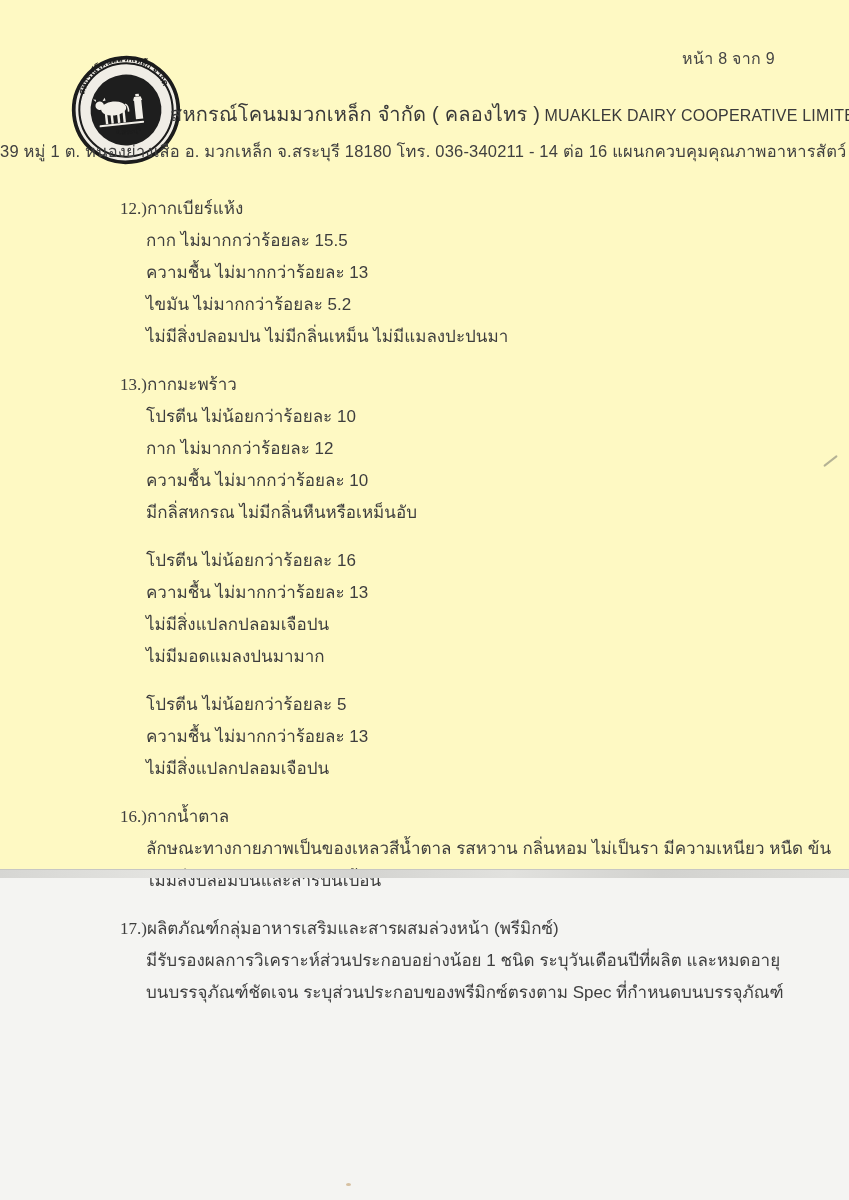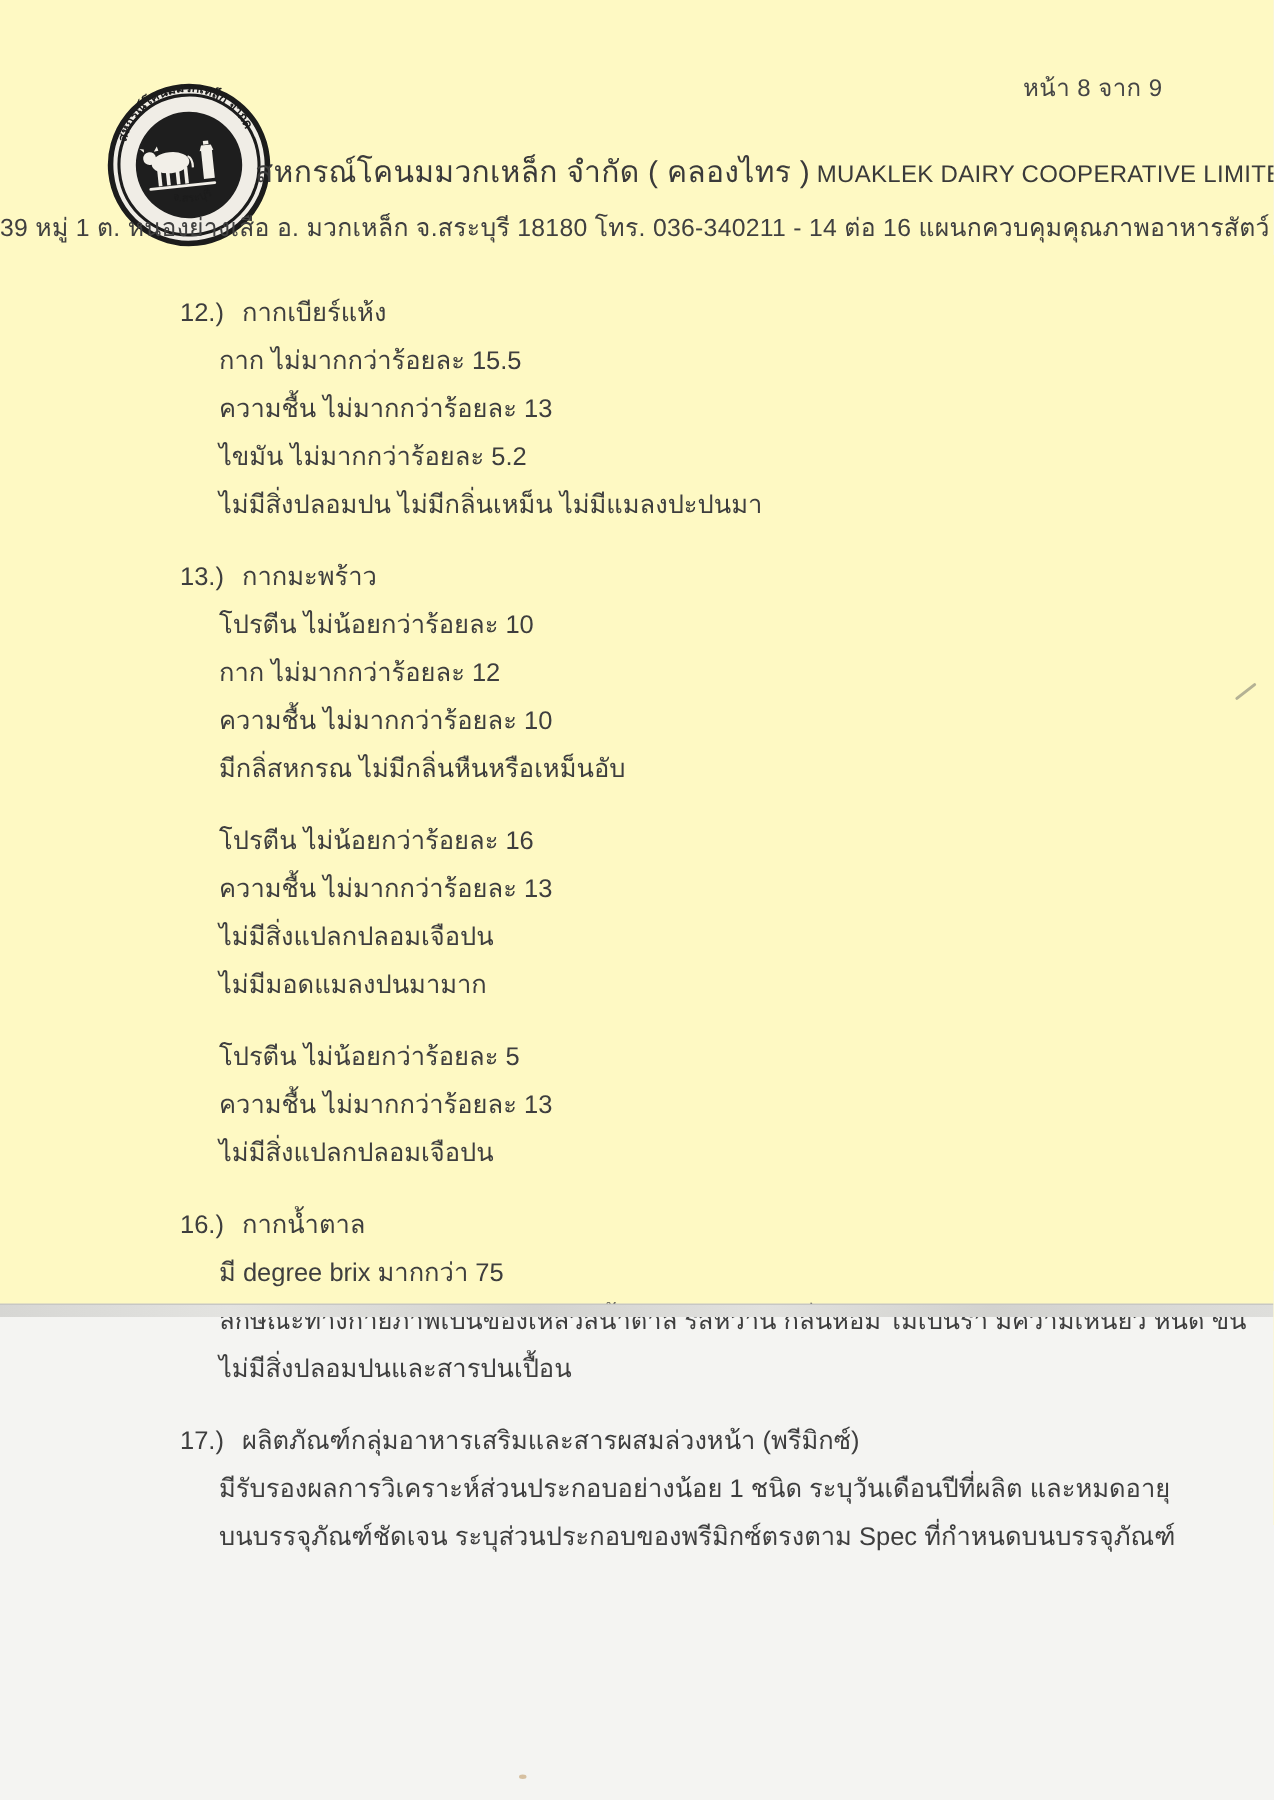--- a/index.html
+++ b/index.html
@@ -39,21 +39,21 @@
   }
   
   .doc-body{
     position:absolute;top:193px;left:0;width:849px;
     font-size:17px;color:#3e3e3e;
   }
   .section{margin:0 0 16px 0;}
   .sec-head{
     margin-left:120px;line-height:32px;white-space:nowrap;
   }
-  .sec-head .num{margin-right:12px;}
+  .sec-head .num{margin-right:0;font-family:Liberation Serif, serif;}
   .spec-line{
     margin-left:146px;line-height:32px;white-space:nowrap;
   }
   
   .scratch{
     position:absolute;left:822px;top:460px;width:17px;height:2px;
     background:rgba(90,90,90,.45);
     transform:rotate(-38deg);
     border-radius:2px;
   }
@@ -151,21 +151,20 @@
     <div class="section">
       <div class="spec-line">โปรตีน ไม่น้อยกว่าร้อยละ 5</div>
       <div class="spec-line">ความชื้น ไม่มากกว่าร้อยละ 13</div>
       <div class="spec-line">ไม่มีสิ่งแปลกปลอมเจือปน</div>
     </div>
 
     <div class="section">
       <div class="sec-head">
         <span class="num">16.)</span><span>กากน้ำตาล</span>
       </div>
-      <div class="spec-line">มี degree brix มากกว่า 75</div>
       <div class="spec-line">ลักษณะทางกายภาพเป็นของเหลวสีน้ำตาล รสหวาน กลิ่นหอม ไม่เป็นรา มีความเหนียว หนืด ข้น</div>
       <div class="spec-line">ไม่มีสิ่งปลอมปนและสารปนเปื้อน</div>
     </div>
 
     <div class="section">
       <div class="sec-head">
         <span class="num">17.)</span><span>ผลิตภัณฑ์กลุ่มอาหารเสริมและสารผสมล่วงหน้า (พรีมิกซ์)</span>
       </div>
       <div class="spec-line">มีรับรองผลการวิเคราะห์ส่วนประกอบอย่างน้อย 1 ชนิด ระบุวันเดือนปีที่ผลิต และหมดอายุ</div>
       <div class="spec-line">บนบรรจุภัณฑ์ชัดเจน ระบุส่วนประกอบของพรีมิกซ์ตรงตาม Spec ที่กำหนดบนบรรจุภัณฑ์</div>

